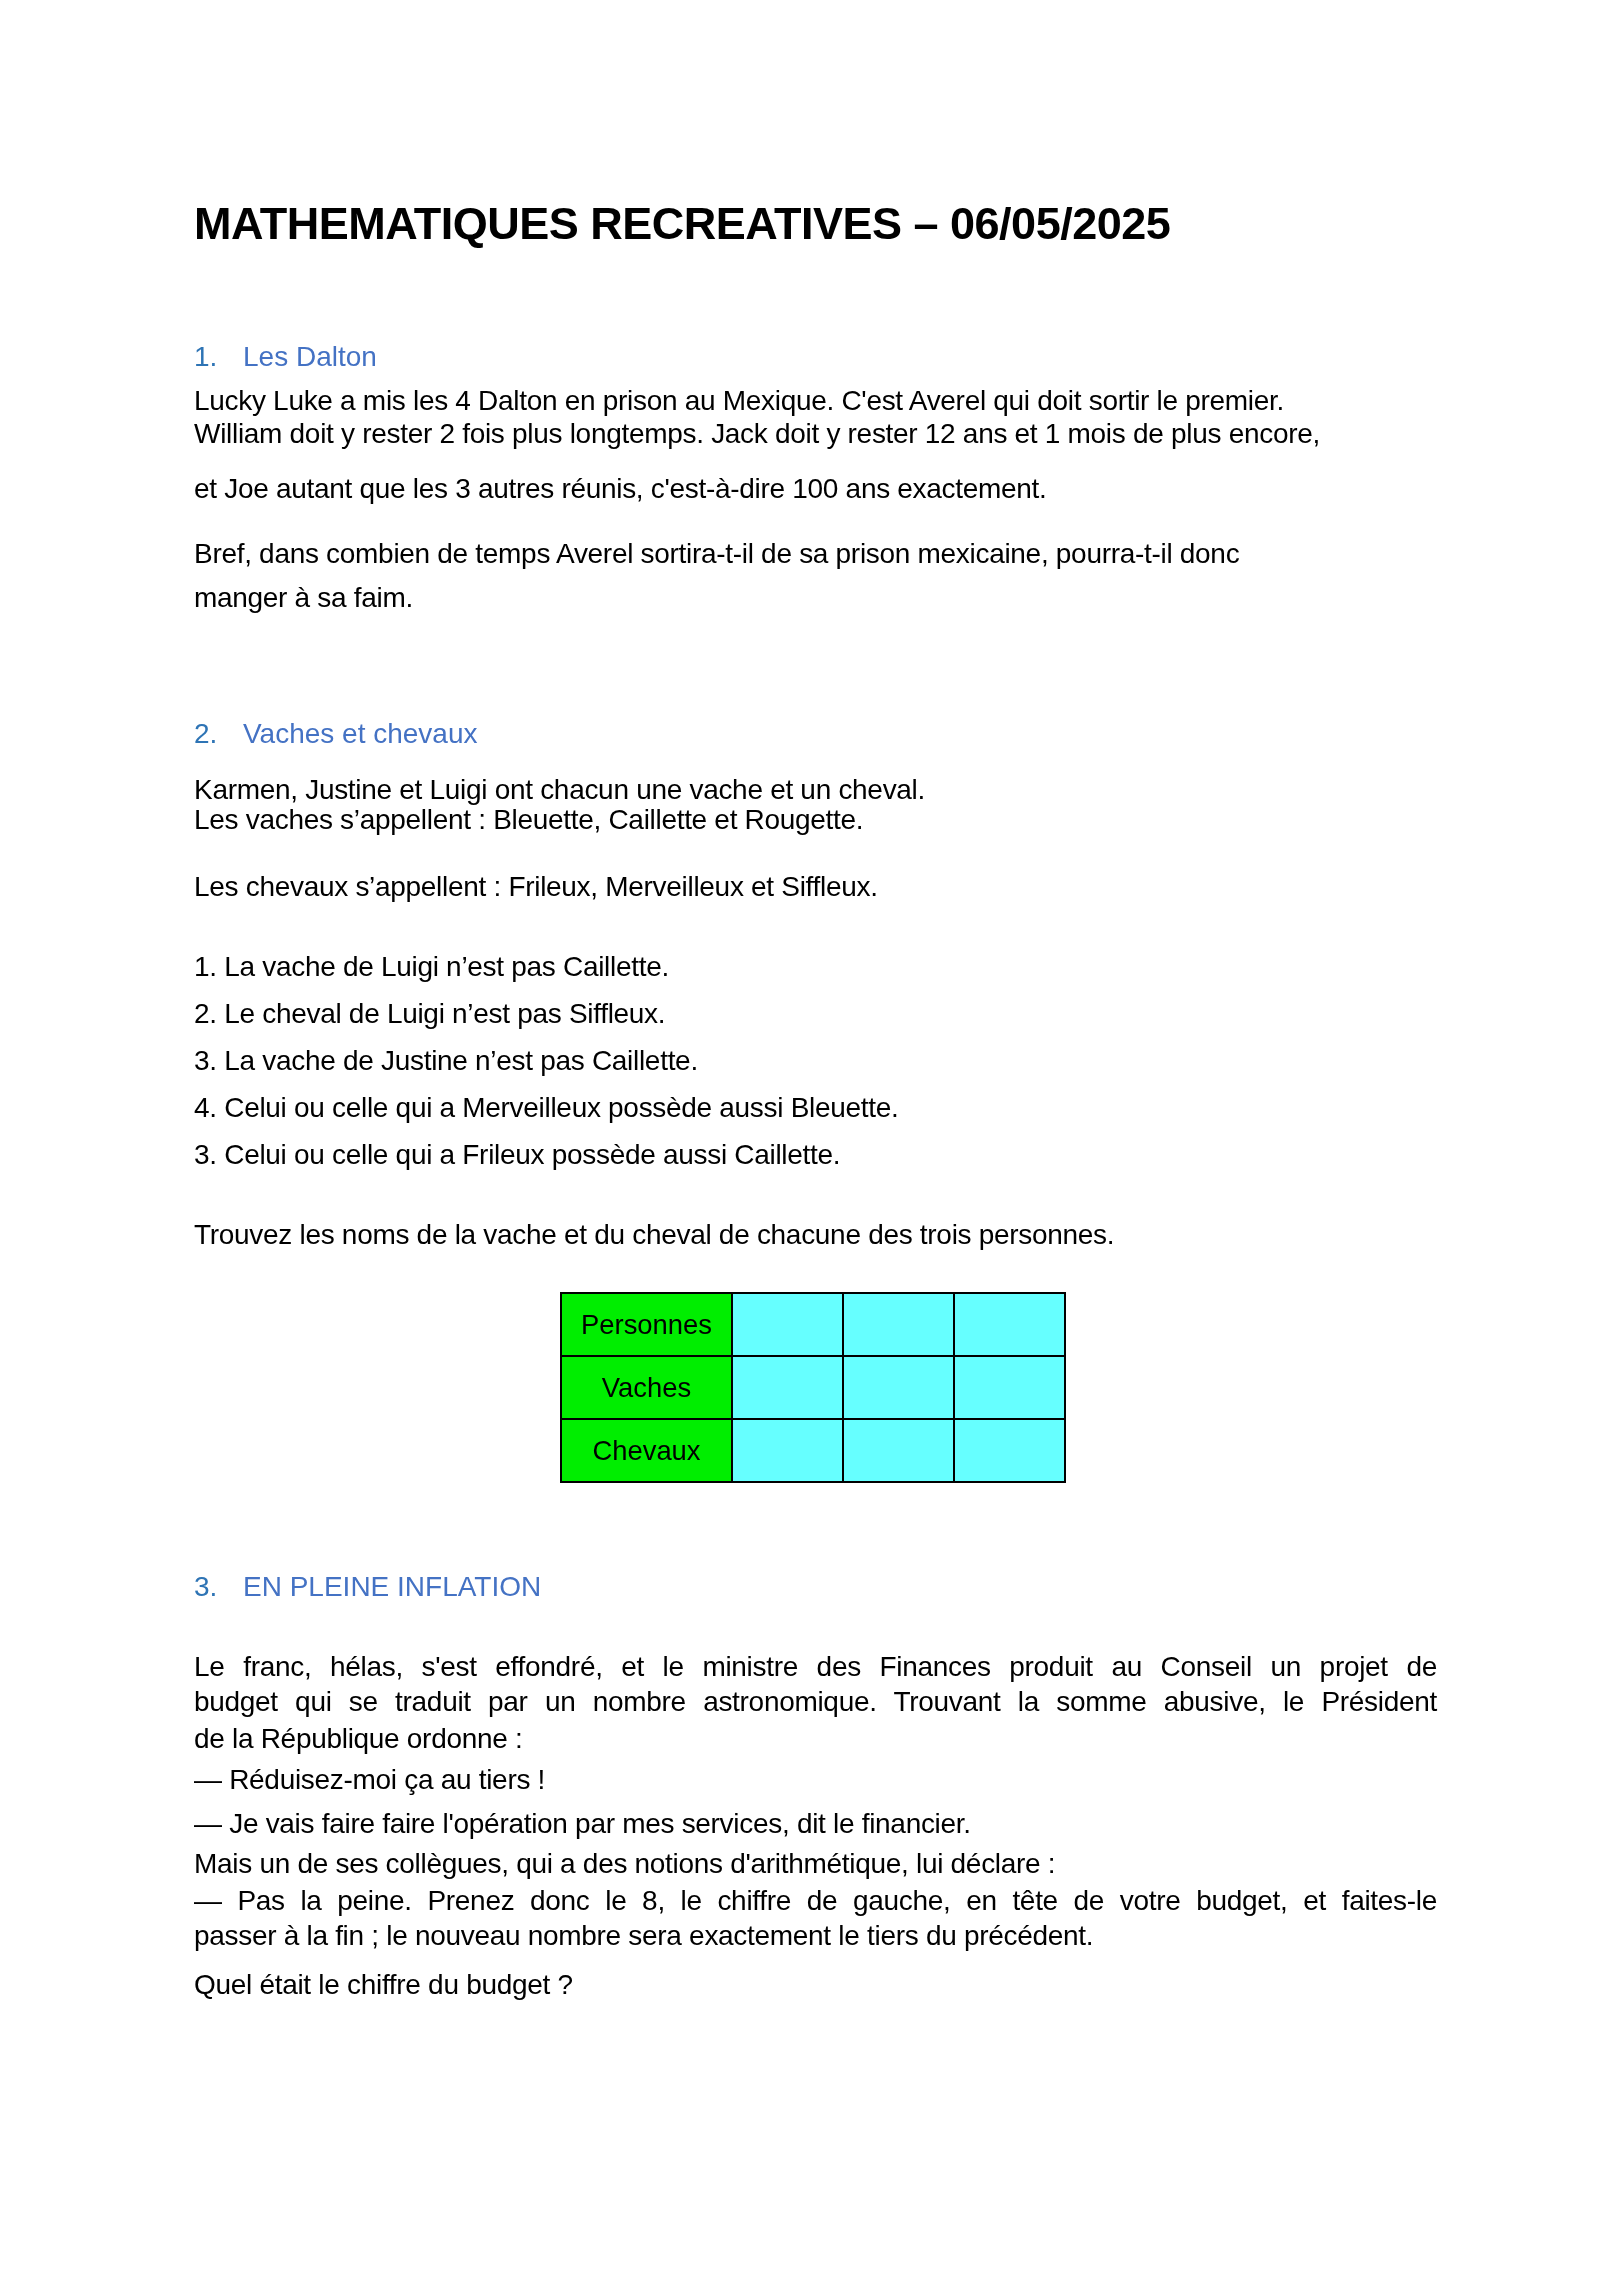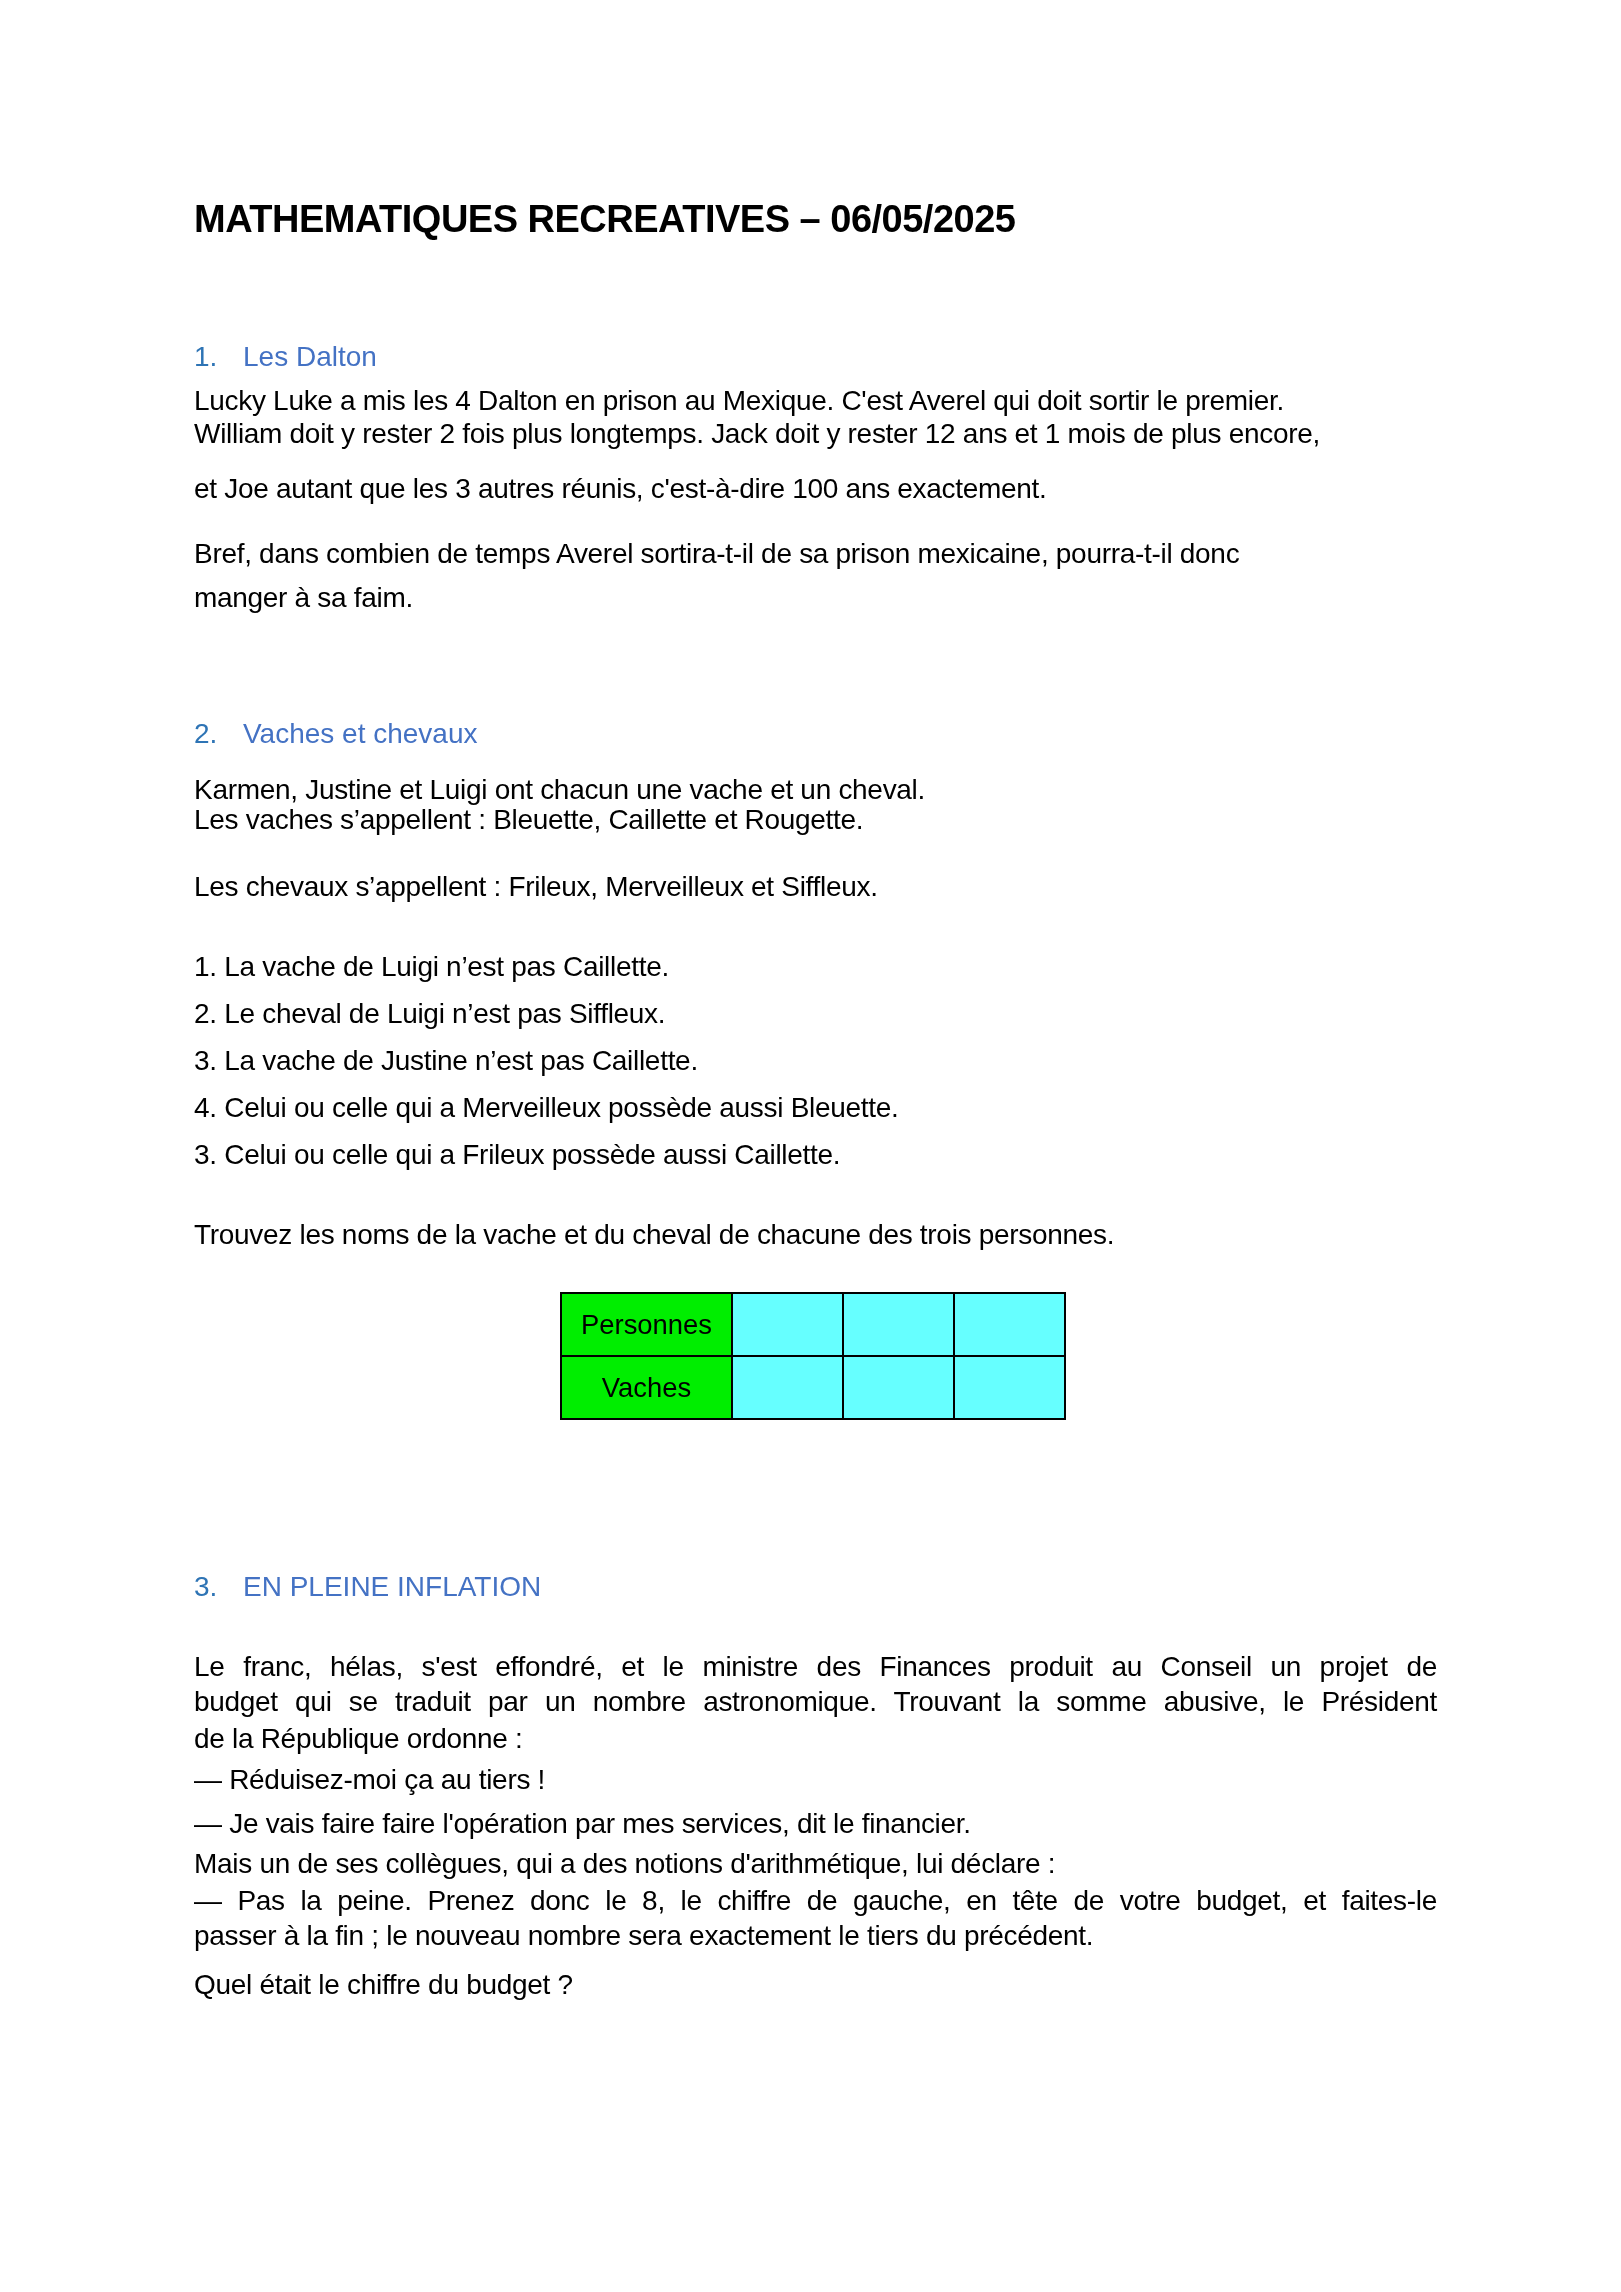--- a/index.html
+++ b/index.html
@@ -1,19 +1,19 @@
 <!DOCTYPE html>
 <html><head>
 <meta charset="utf-8">
 <style>
   html, body { margin: 0; padding: 0; background: #ffffff; }
   body { width: 1621px; height: 2293px; position: relative; overflow: hidden;
          font-family: "Liberation Sans", "DejaVu Sans", sans-serif; color: #000; }
   .abs { position: absolute; white-space: nowrap; }
-  .title { left: 194px; top: 198px; font-size: 38px; font-weight: bold; letter-spacing: -0.5px; }
+  .title { left: 194px; top: 198px; font-size: 45px; font-weight: bold; letter-spacing: -0.5px; }
   .h { left: 194px; font-size: 28px; font-weight: normal; color: #4472c4; }
   .h .num { color: #2e74b5; display: inline-block; width: 49px; }
   .txt { left: 194px; font-size: 28px; letter-spacing: -0.3px; }
   .green { color: #000000; }
   .just { left: 194px; width: 1243px; font-size: 28px; letter-spacing: -0.3px; white-space: normal; text-align: justify; text-align-last: justify; }
   table.grid { position: absolute; left: 560px; top: 1292px; border-collapse: collapse; border-radius: 11px; }
   table.grid td { border: 2.9px solid #000; height: 61px; padding: 0; }
   table.grid td.lab { background: #00ee00; width: 169px; text-align: center; font-size: 27.4px; color: #000; }
   table.grid td.cell { background: #66ffff; width: 109px; }
 </style>
@@ -55,20 +55,26 @@
       <td class="cell"></td>
       <td class="cell"></td>
       <td class="cell"></td>
     </tr>
     <tr>
       <td class="lab">Vaches</td>
       <td class="cell"></td>
       <td class="cell"></td>
       <td class="cell"></td>
     </tr>
+    <tr>
+      <td class="lab">Chevaux</td>
+      <td class="cell"></td>
+      <td class="cell"></td>
+      <td class="cell"></td>
+    </tr>
   </tbody>
     </table>
 
   <div class="abs h" style="top:1571px">
     <span class="num">3.</span><span>EN PLEINE INFLATION</span>
   </div>
   <div class="abs just" style="top:1651px">Le franc, hélas, s'est effondré, et le ministre des Finances produit au Conseil un projet de</div>
   <div class="abs just" style="top:1686px">budget qui se traduit par un nombre astronomique. Trouvant la somme abusive, le Président</div>
   <div class="abs txt" style="top:1723px">de la République ordonne :</div>
   <div class="abs txt" style="top:1764px">— Réduisez-moi ça au tiers !</div>

